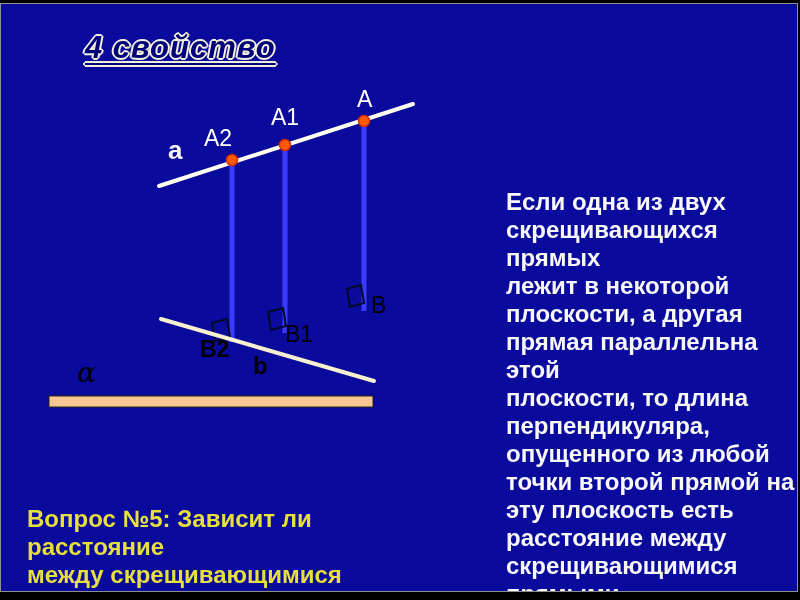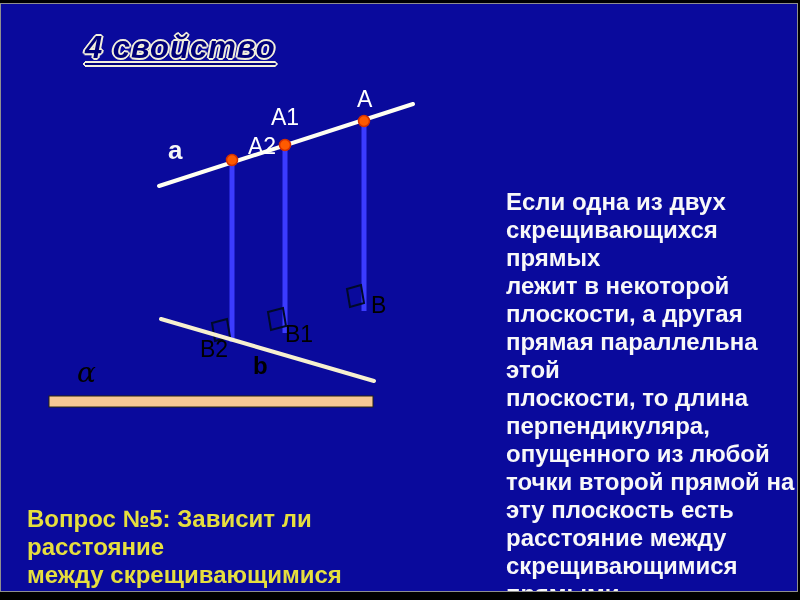--- a/index.html
+++ b/index.html
@@ -124,24 +124,24 @@
       <line x1="160" y1="315" x2="373" y2="377" stroke="#f6f0d0" stroke-width="4" stroke-linecap="round"></line>
 
       <circle cx="231" cy="156" r="5.5" fill="#ff5a00" stroke="#d43000" stroke-width="1.5"></circle>
       <circle cx="284" cy="141" r="5.5" fill="#ff5a00" stroke="#d43000" stroke-width="1.5"></circle>
       <circle cx="363" cy="117" r="5.5" fill="#ff5a00" stroke="#d43000" stroke-width="1.5"></circle>
 
       <rect x="48" y="392" width="324" height="11" fill="#f6c795" stroke="#2a240e" stroke-width="1"></rect>
     </svg>
 
     <div class="line-name white" style="left:167px; top:133px;">a</div>
-    <div class="pt-label" style="left:203px; top:131px;margin-left:44px;">A2</div>
+    <div class="pt-label" style="left:203px; top:123px;">A2</div>
     <div class="pt-label" style="left:270px; top:102px;">A1</div>
     <div class="pt-label" style="left:356px; top:84px;">A</div>
-    <div class="pt-label dark" style="left:199px; top:334px;">B2</div>
+    <div class="pt-label dark" style="left:199px; top:334px;font-weight:bold;">B2</div>
     <div class="pt-label dark" style="left:284px; top:319px;">B1</div>
     <div class="pt-label dark" style="left:370px; top:290px;">B</div>
     <div class="line-name dark" style="left:252px; top:350px;">b</div>
     <div class="plane-name">α</div>
 
     <div class="statement">Если одна из двух
 скрещивающихся прямых
 лежит в некоторой
 плоскости, а другая
 прямая параллельна этой

